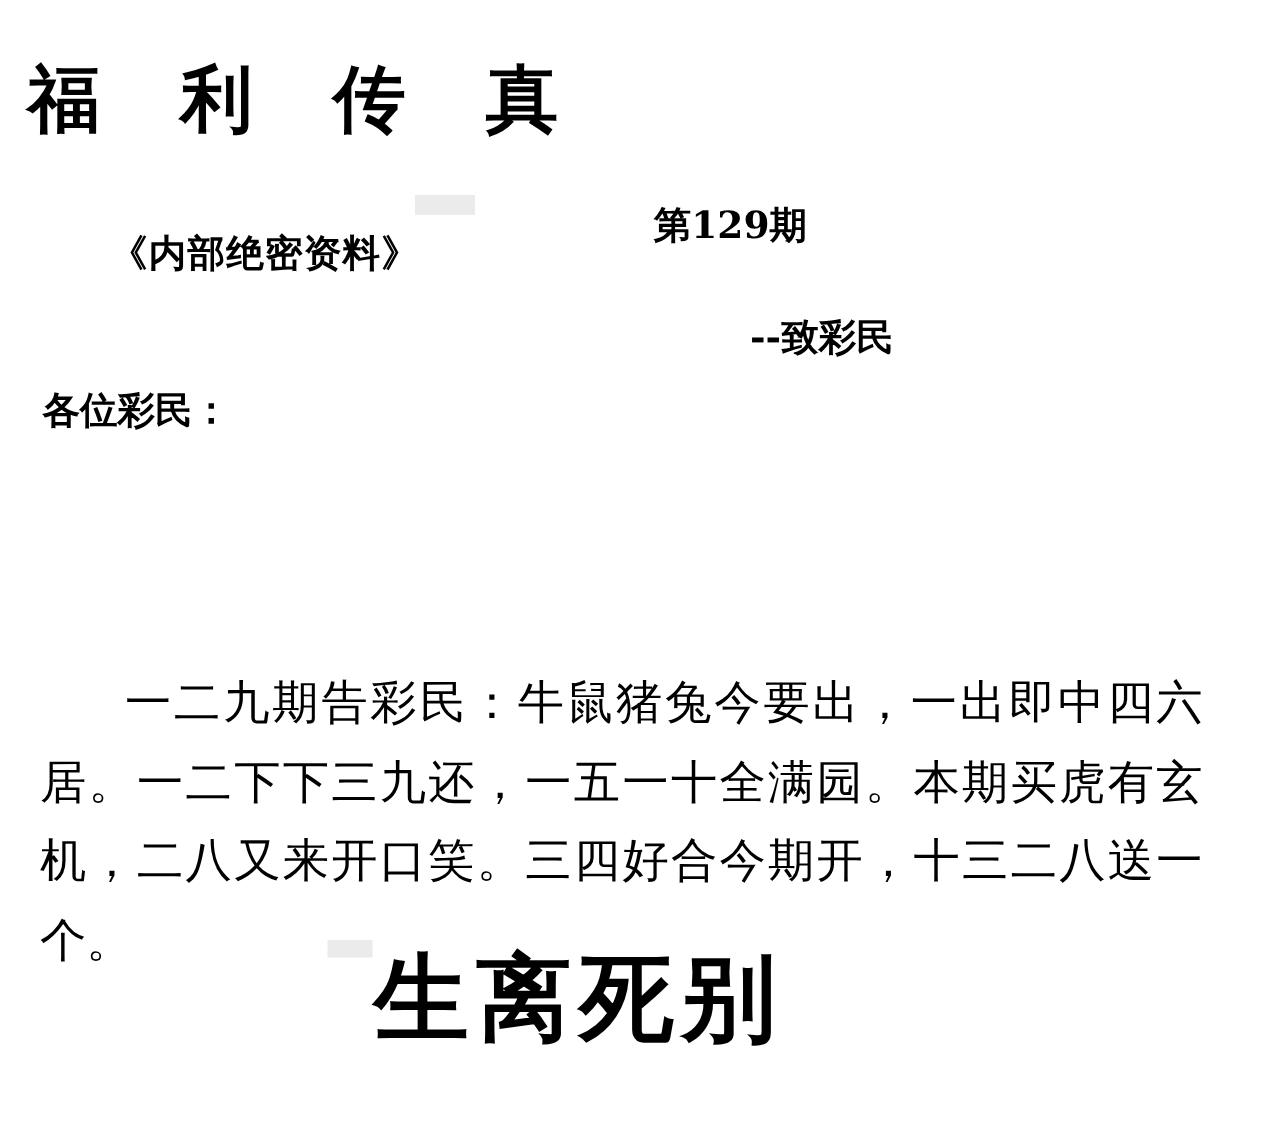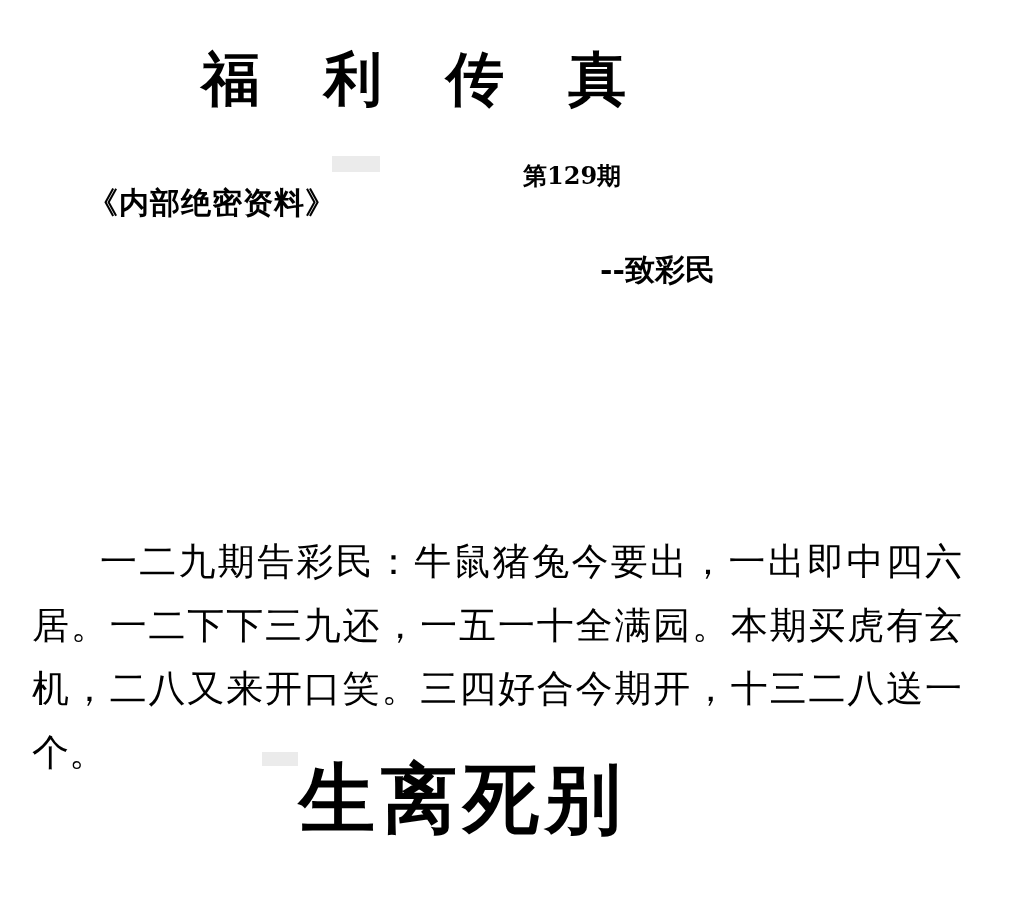--- a/index.html
+++ b/index.html
@@ -20,21 +20,20 @@
     width: 1024px;
     height: 903px;
     box-sizing: border-box;
   }
 
   .title {
     position: absolute;
     top: 48px;
     left: 0;
     width: 828px;
-    text-align: center;
     font-size: 58px;
     font-weight: bold;
     letter-spacing: 22px;
     text-indent: 22px;
     font-family: "DejaVu Serif", "Liberation Serif", serif;
     line-height: 1.1;
   }
 
   .subline {
     position: absolute;
@@ -50,21 +49,21 @@
     font-size: 30px;
     font-weight: bold;
     letter-spacing: 1px;
     white-space: nowrap;
     margin-top: 23px;
   }
   .issue {
     position: absolute;
     left: 523px;
     top: 0;
-    font-size: 24px;
+    font-size: 30px;
     font-weight: bold;
     letter-spacing: 0px;
     white-space: nowrap;
   }
 
   .dedication {
     position: absolute;
     top: 238px;
     left: 600px;
     font-size: 30px;
@@ -124,20 +123,21 @@
 
   <div class="title">福 利 传 真</div>
 
   <div class="subline">
     <span class="secret">《内部绝密资料》</span>
     <span class="issue">第129期</span>
   </div>
 
   <div class="dedication">--致彩民</div>
 
+  <div class="salutation">各位彩民：</div>
 
   <div class="body-text">一二九期告彩民：牛鼠猪兔今要出，一出即中四六居。一二下下三九还，一五一十全满园。本期买虎有玄机，二八又来开口笑。三四好合今期开，十三二八送一个。</div>
 
   <div class="headline">生离死别</div>
 
   <div class="smudge s1"></div>
   <div class="smudge s2"></div>
 
 </div>
 

